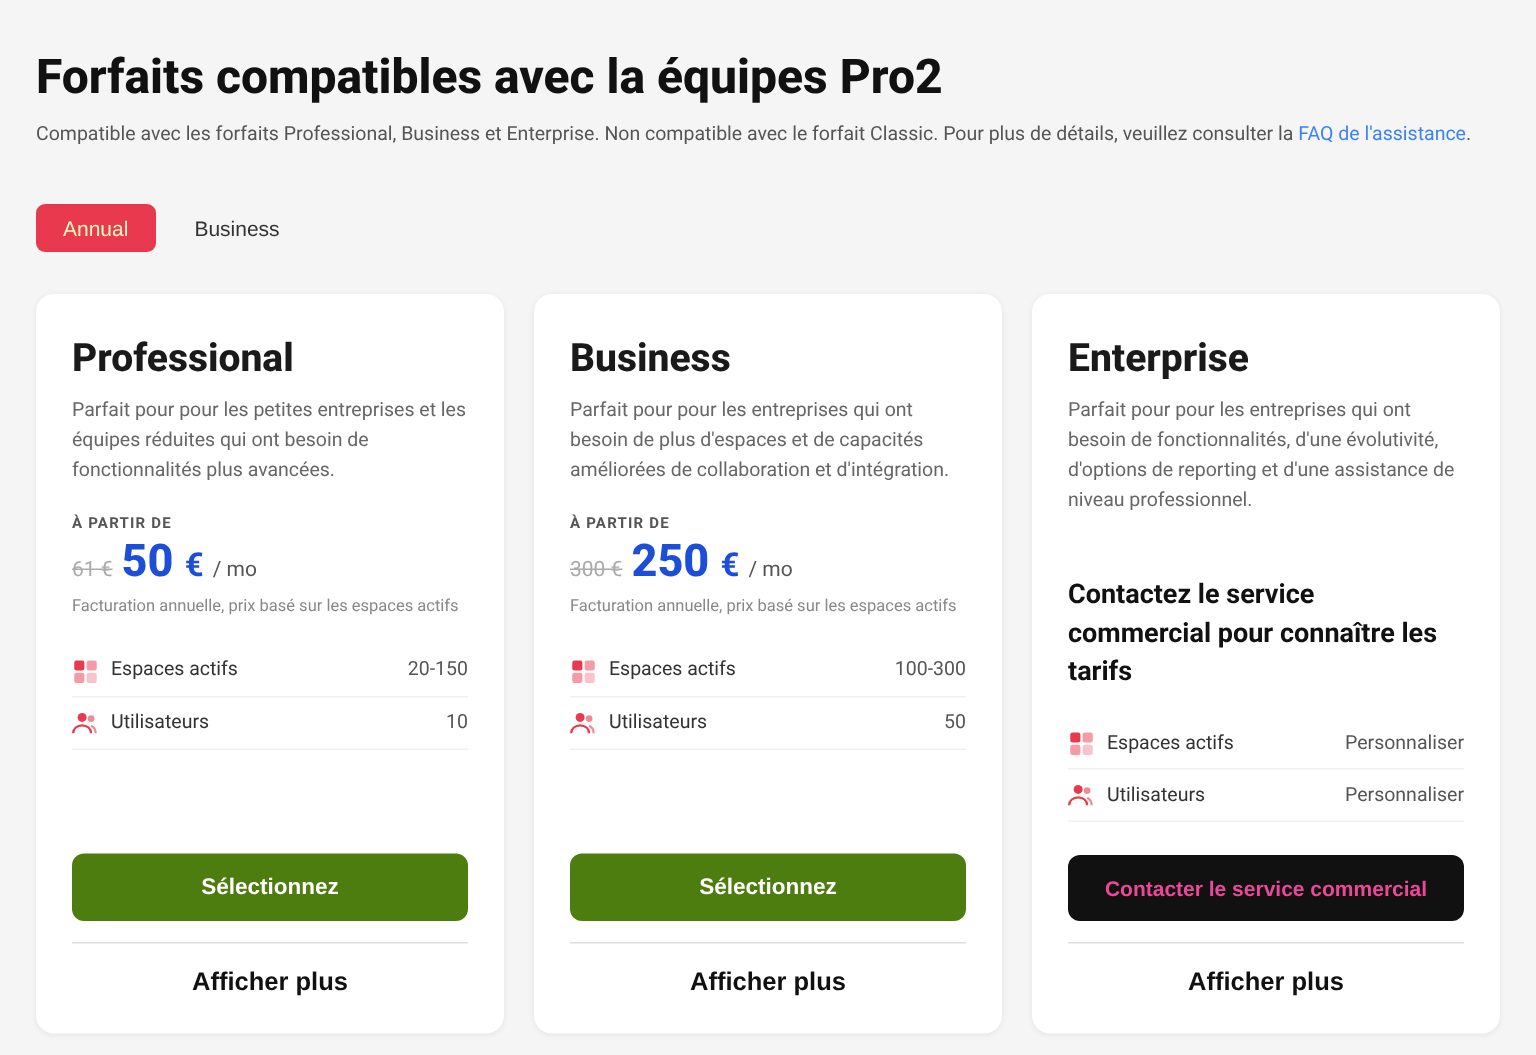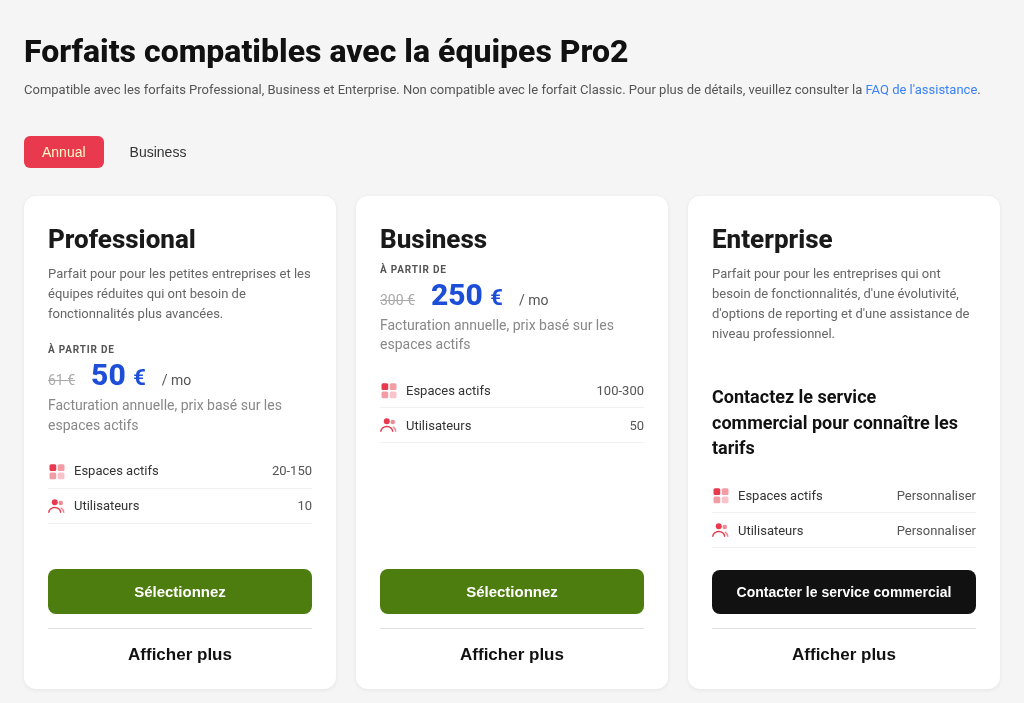--- a/index.html
+++ b/index.html
@@ -80,21 +80,21 @@
       font-size: 10px;
       font-weight: 700;
       letter-spacing: 0.08em;
       color: #555;
       text-transform: uppercase;
       margin-bottom: 2px;
     }
     .price-row {
       display: flex;
       align-items: baseline;
-      gap: 16px;
+      gap: 6px;
       margin-bottom: 4px;
     }
     .price-old {
       font-size: 14px;
       color: #aaa;
       text-decoration: line-through;
     }
     .price-main {
       font-size: 30px;
       font-weight: 800;
@@ -102,21 +102,21 @@
     }
     .price-currency {
       font-size: 22px;
       font-weight: 700;
     }
     .price-period {
       font-size: 14px;
       color: #555;
     }
     .price-note {
-      font-size: 14px;
+      font-size: 11px;
       color: #888;
       margin-bottom: 18px;
       line-height: 1.4;
     }
     .contact-label {
       font-size: 18px;
       font-weight: 700;
       color: #111;
       margin-bottom: 18px;
       line-height: 1.4;
@@ -159,21 +159,21 @@
       border-radius: 8px;
       padding: 14px;
       font-size: 15px;
       font-weight: 600;
       cursor: pointer;
       margin-bottom: 14px;
     }
     .btn-contact {
       width: 100%;
       background: #111;
-      color: #ffffff;
+      color: #ec4899;
       border: none;
       border-radius: 8px;
       padding: 14px;
       font-size: 14px;
       font-weight: 600;
       cursor: pointer;
       margin-bottom: 14px;
     }
     .divider {
       border: none;
@@ -253,20 +253,21 @@
       <span class="feature-value">10</span>
     </li>
       </ul>
       <div class="spacer"></div>
       <button class="btn-select">Sélectionnez</button>
       <hr class="divider">
       <button class="btn-more">Afficher plus</button>
     </div>
     <div class="card">
     <h2 class="card-title">Business</h2>
+    <p class="card-desc">Parfait pour pour les entreprises qui ont besoin de plus d'espaces et de capacités améliorées de collaboration et d'intégration.</p>
   <div class="label-from">À PARTIR DE</div>
       <div class="price-row">
       <span class="price-old">300 €</span>
       <span class="price-main">250 <span class="price-currency">€</span></span>
       <span class="price-period">/ mo</span>
     </div>
       <div class="price-note">Facturation annuelle, prix basé sur les espaces actifs</div>
       <ul class="features-list">
         <li class="feature-item">
       <span class="feature-left">

